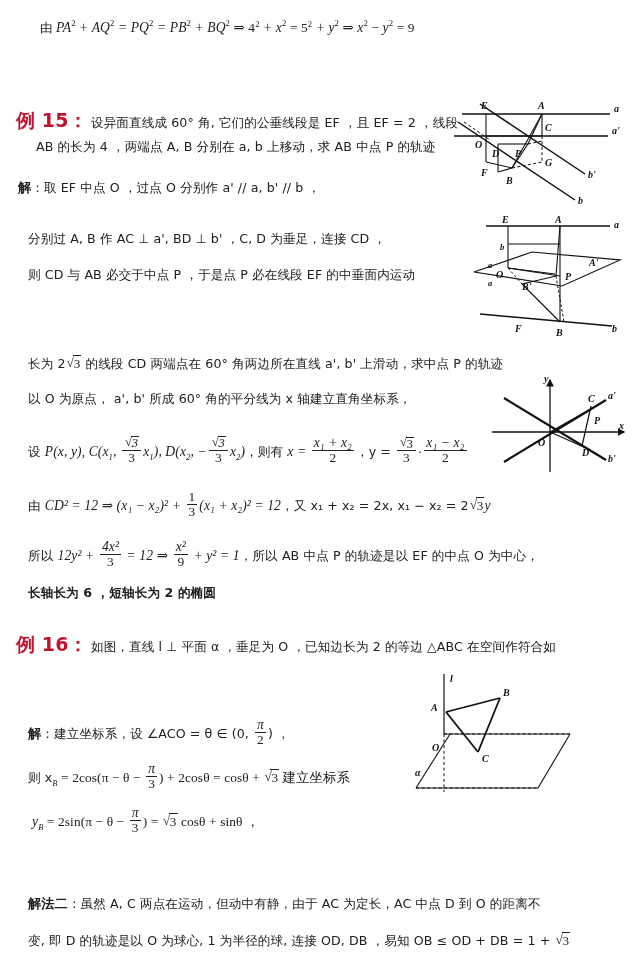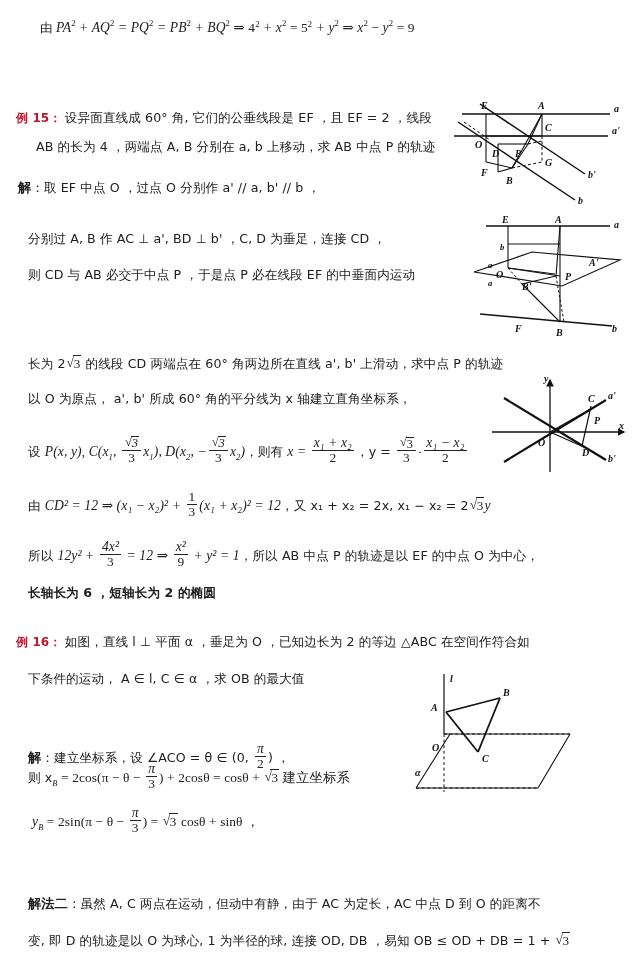--- a/index.html
+++ b/index.html
@@ -40,21 +40,21 @@
   }
   .mn, .op {
     font-family: "Liberation Serif", "DejaVu Serif", serif;
     font-style: normal;
     font-size: 13.4px;
   }
   .exlabel {
     color: #c0152f;
     font-family: "DejaVu Sans", "Liberation Sans", sans-serif;
     font-weight: bold;
-    font-size: 12px;
+    font-size: 19px;
   }
   .bold-cn {
     font-weight: bold;
     font-family: "DejaVu Sans", "Liberation Sans", sans-serif;
   }
   sup.e {
     font-size: 0.64em;
     vertical-align: super;
     font-style: normal;
   }
@@ -164,23 +164,22 @@
     <span class="cn">所以 </span><span class="mi">12y² + </span><span class="frac"><span class="num mi">4x²</span><span class="den mn">3</span></span><span class="mi"> = 12 ⇒ </span><span class="frac"><span class="num mi">x²</span><span class="den mn">9</span></span><span class="mi"> + y² = 1</span><span class="cn">，所以 AB 中点 P 的轨迹是以 EF 的中点 O 为中心，</span>
   </div>
 
   <div class="line cn" style="left:28px; top:586px;font-weight:bold;">长轴长为 6 ，短轴长为 2 的椭圆</div>
 
   <div class="line" style="left:16px; top:634px;">
     <span class="exlabel">例 16</span><span class="exlabel">：</span>
     <span class="cn">如图，直线 l ⊥ 平面 α ，垂足为 O ，已知边长为 2 的等边 △ABC 在空间作符合如</span>
   </div>
 
-  <div class="line cn" style="left:28px; top:672px;">下条件的运动， A ∈ l, C ∈ α ，求 OB 的最大值</div>
-
-  <div class="line" style="left:28px; top:718px;margin-top:24px;">
+
+  <div class="line" style="left:28px; top:718px;">
     <span class="bold-cn">解</span><span class="cn">：</span><span class="cn">建立坐标系，设 ∠ACO = θ ∈ (0, </span><span class="frac"><span class="num mi">π</span><span class="den mn">2</span></span><span class="cn">) ，</span>
   </div>
 
   <div class="line" style="left:28px; top:762px;">
     <span class="cn">则 x</span><sub class="e mi">B</sub><span class="mn"> = 2cos(π − θ − </span><span class="frac"><span class="num mi">π</span><span class="den mn">3</span></span><span class="mn">) + 2cosθ = cosθ + </span><span class="sqrt"><span class="rad">3</span></span><span class="mn"> 建立坐标系</span>
   </div>
 
   <div class="line" style="left:32px; top:806px;">
     <span class="mi">y</span><sub class="e mi">B</sub><span class="mn"> = 2sin(π − θ − </span><span class="frac"><span class="num mi">π</span><span class="den mn">3</span></span><span class="mn">) = </span><span class="sqrt"><span class="rad">3</span></span><span class="mn"> cosθ + sinθ ，</span>
   </div>

